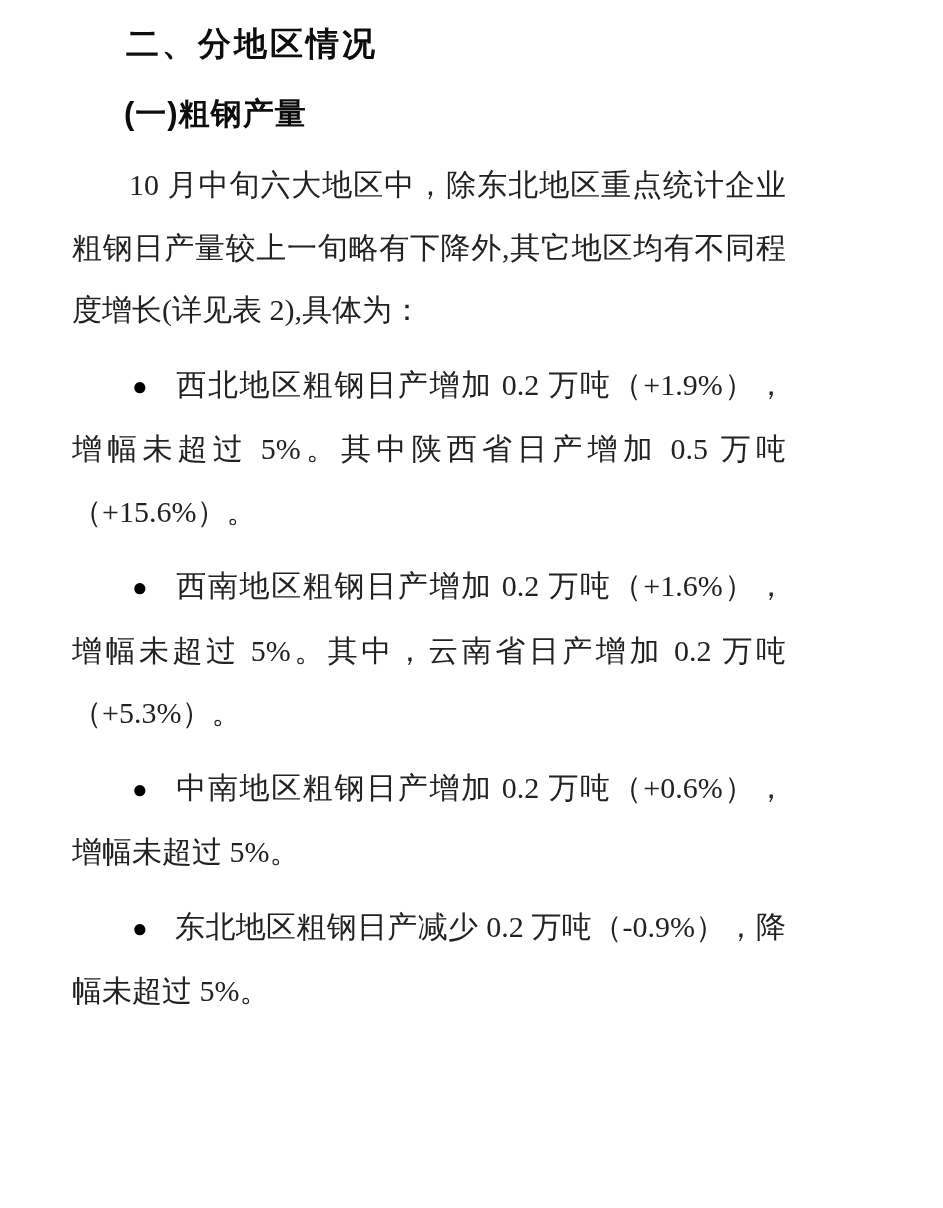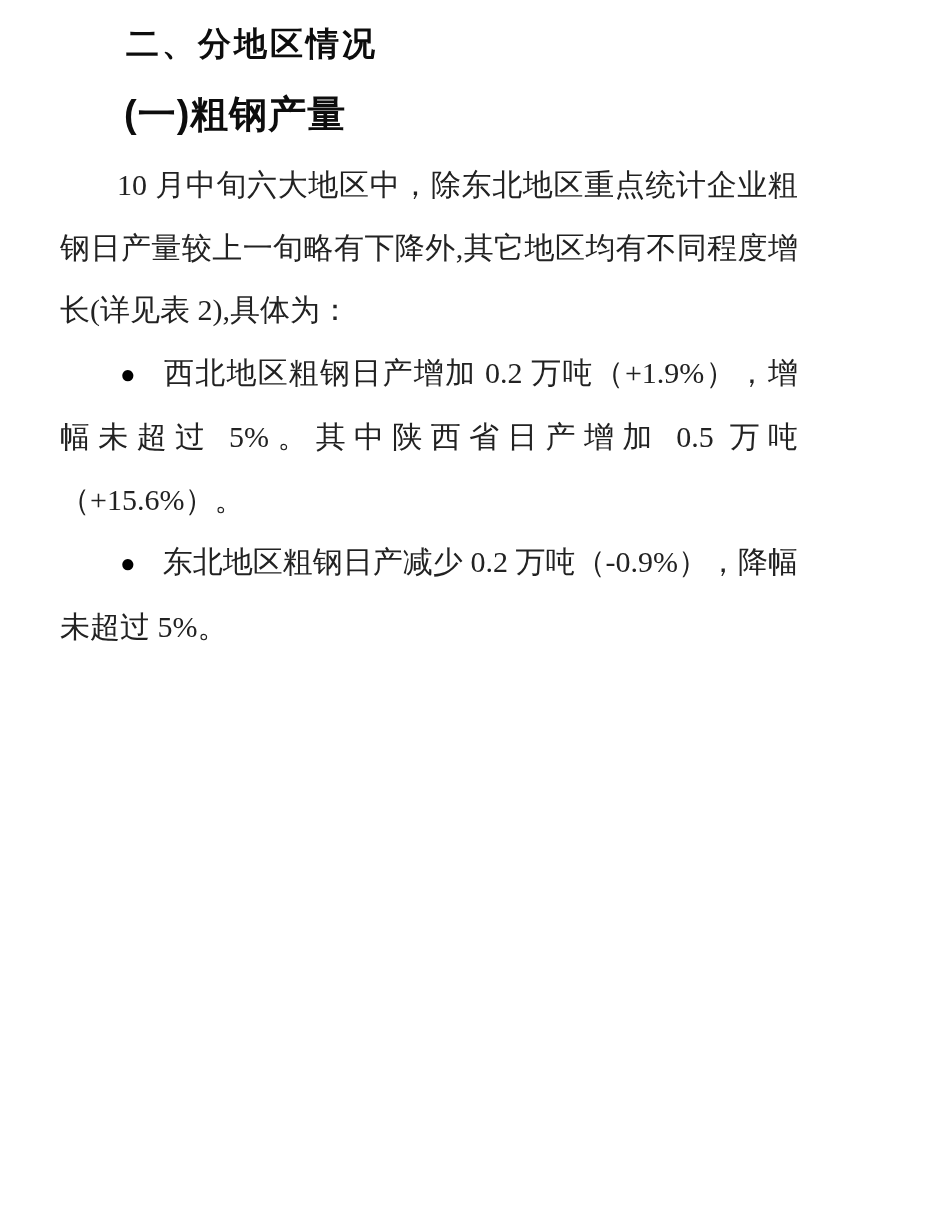--- a/index.html
+++ b/index.html
@@ -22,35 +22,35 @@
     font-weight: 700;
     font-size: 33px;
     line-height: 44px;
     color: #0d0d0d;
     letter-spacing: 3px;
   }
   .subsection-heading {
     margin: 26px 0 0 124px;
     font-family: "Liberation Sans", "DejaVu Sans", sans-serif;
     font-weight: 700;
-    font-size: 38px;
+    font-size: 31px;
     line-height: 44px;
     color: #0d0d0d;
     letter-spacing: 1px;
   }
   .content {
     margin: 18px 58px 0 60px;
     font-size: 30px;
     line-height: 62.5px;
     text-align: justify;
     text-justify: inter-ideograph;
     color: #222222;
   }
   .content p {
-    margin: 0;
+    margin: 12px;
     padding: 0;
   }
   .intro-paragraph {
     text-indent: 57px;
   }
   .bullet-paragraph {
     text-indent: 60px;
   }
   .bullet-glyph {
     display: inline-block;
@@ -73,20 +73,26 @@
   <div class="content">
 
     <p class="intro-paragraph">10 月中旬六大地区中，除东北地区重点统计企业粗钢日产量较上一旬略有下降外,其它地区均有不同程度增长(详见表 2),具体为：</p>
 
 
 
     <p class="bullet-paragraph">
       <span class="bullet-glyph">●</span><span>西北地区粗钢日产增加 0.2 万吨（+1.9%），增幅未超过 5%。其中陕西省日产增加 0.5 万吨（+15.6%）。</span>
     </p>
 
+    <p class="bullet-paragraph">
+      <span class="bullet-glyph">●</span><span>西南地区粗钢日产增加 0.2 万吨（+1.6%），增幅未超过 5%。其中，云南省日产增加 0.2 万吨（+5.3%）。</span>
+    </p>
 
+    <p class="bullet-paragraph">
+      <span class="bullet-glyph">●</span><span>中南地区粗钢日产增加 0.2 万吨（+0.6%），增幅未超过 5%。</span>
+    </p>
 
     <p class="bullet-paragraph">
       <span class="bullet-glyph">●</span><span>东北地区粗钢日产减少 0.2 万吨（-0.9%），降幅未超过 5%。</span>
     </p>
 
   </div>
 </div>
 
 </body></html>

